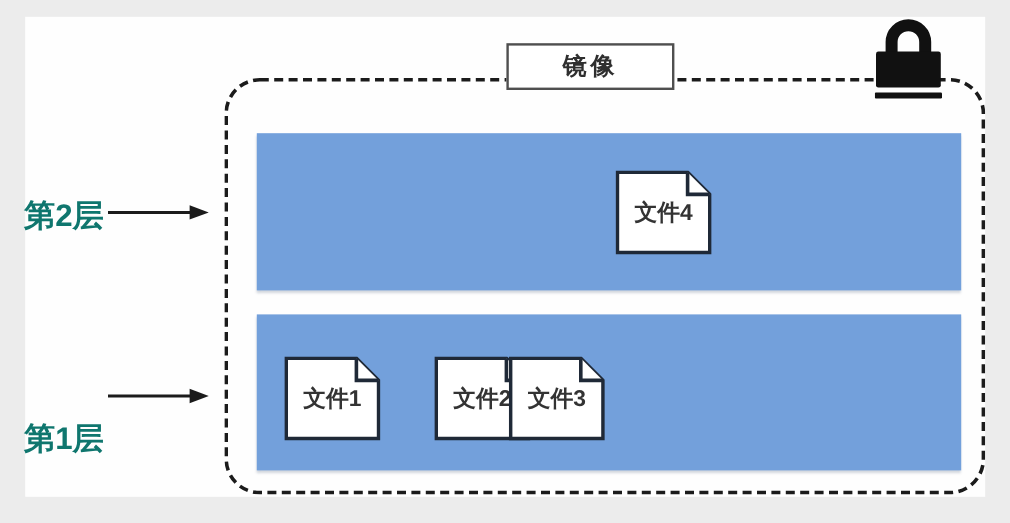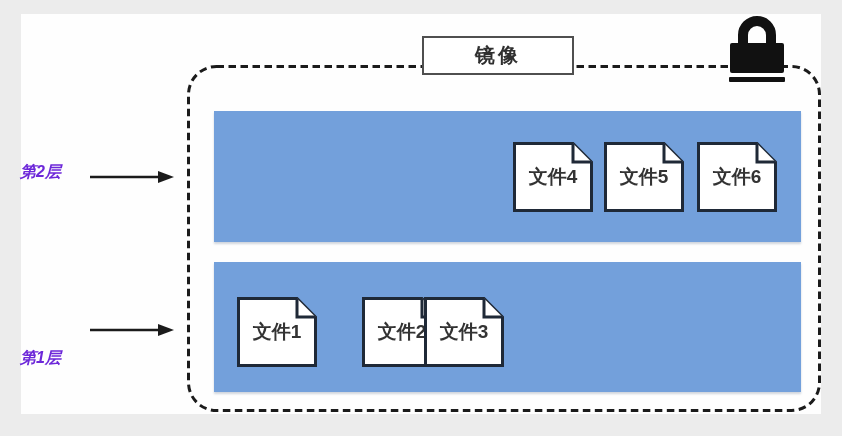--- a/index.html
+++ b/index.html
@@ -7,21 +7,21 @@
   .canvas {
     position:relative; width:842px; height:436px;
     background:#ececec; overflow:hidden;
   }
   .panel {
     position:absolute; left:21px; top:14px; width:800px; height:400px;
     background:#fefefe;
   }
   .boundary-svg { position:absolute; left:187px; top:65px; }
   .title-box {
-    position:absolute; left:422px; top:36px; width:152px; height:39px;
+    position:absolute; left:422px; top:36px; width:140px; height:39px;
     background:#ffffff; border:2px solid #4f4f4f;
     display:flex; align-items:center; justify-content:center;
     z-index:3;
   }
   .title-box span {
     font-size:20px; color:#2f2f2f; letter-spacing:3px; font-weight:bold;
   }
   .lock { position:absolute; left:729px; top:11px; z-index:4; }
   .layer-bar {
     position:absolute; left:214px; width:587px; height:131px;
@@ -33,21 +33,21 @@
     position:absolute; width:80px; height:50px; z-index:2;
   }
   .file svg { position:absolute; left:0; top:0; }
   .file-label {
     position:absolute; left:0; top:0; width:80px; height:70px;
     display:flex; align-items:center; justify-content:center;
     font-size:19px; color:#333333; font-weight:bold;
   }
   .side-label {
     position:absolute; left:20px; width:70px;
-    font-size:16px; color:#6d28d9; font-weight:bold; white-space:nowrap;font-style:italic;
+    font-size:26px; color:#0f766e; font-weight:bold; white-space:nowrap;
   }
   .arrow { position:absolute; left:90px; }
 </style>
 </head>
 <body>
 
 <div class="canvas">
 
   <div class="panel"></div>
 
@@ -68,34 +68,20 @@
   <div class="layer-bar l2"></div>
 
   <div class="layer-bar l1"></div>
 
   <div class="file" style="left:513px; top:142px;">
     <svg width="80" height="70" viewBox="0 0 80 70">
       <path d="M1.5 1.5 H60 L78.5 20 V68.5 H1.5 Z" fill="#ffffff" stroke="#1f2937" stroke-width="3"></path>
       <path d="M60 1.5 V20 H78.5" fill="#ffffff" stroke="#1f2937" stroke-width="3"></path>
     </svg>
     <span class="file-label">文件4</span>
-  </div>
-  <div class="file" style="left:604px; top:142px;">
-    <svg width="80" height="70" viewBox="0 0 80 70">
-      <path d="M1.5 1.5 H60 L78.5 20 V68.5 H1.5 Z" fill="#ffffff" stroke="#1f2937" stroke-width="3"></path>
-      <path d="M60 1.5 V20 H78.5" fill="#ffffff" stroke="#1f2937" stroke-width="3"></path>
-    </svg>
-    <span class="file-label">文件5</span>
-  </div>
-  <div class="file" style="left:697px; top:142px;">
-    <svg width="80" height="70" viewBox="0 0 80 70">
-      <path d="M1.5 1.5 H60 L78.5 20 V68.5 H1.5 Z" fill="#ffffff" stroke="#1f2937" stroke-width="3"></path>
-      <path d="M60 1.5 V20 H78.5" fill="#ffffff" stroke="#1f2937" stroke-width="3"></path>
-    </svg>
-    <span class="file-label">文件6</span>
   </div>
 
   <div class="file" style="left:237px; top:297px;padding-left:29px;">
     <svg width="80" height="70" viewBox="0 0 80 70">
       <path d="M1.5 1.5 H60 L78.5 20 V68.5 H1.5 Z" fill="#ffffff" stroke="#1f2937" stroke-width="3"></path>
       <path d="M60 1.5 V20 H78.5" fill="#ffffff" stroke="#1f2937" stroke-width="3"></path>
     </svg>
     <span class="file-label">文件1</span>
   </div>
   <div class="file" style="left:330px; top:297px;margin-left:32px;">

